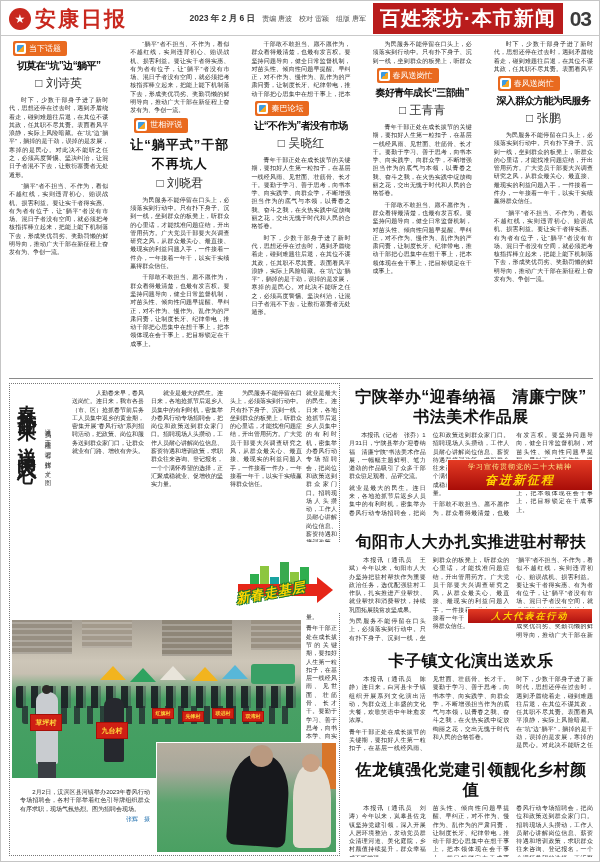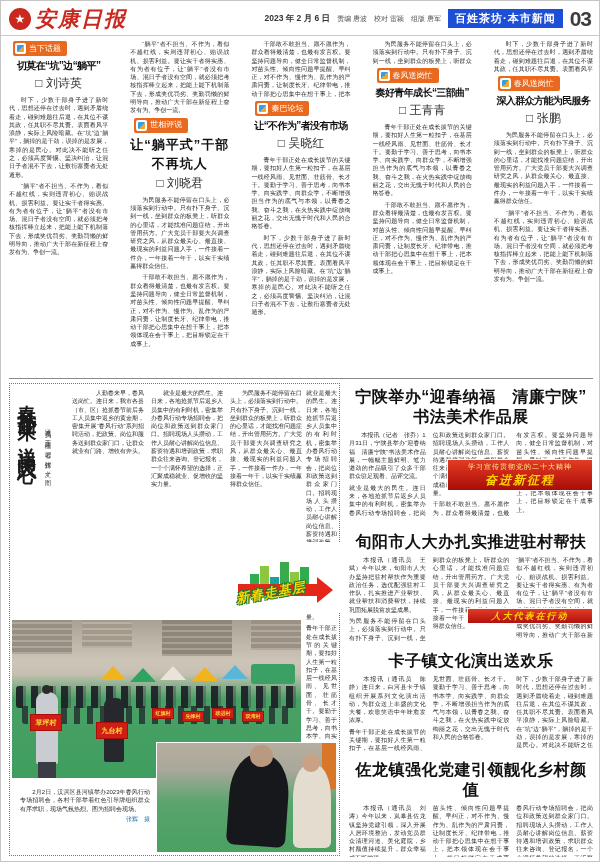--- a/index.html
+++ b/index.html
@@ -7,25 +7,25 @@
   .page{position:relative;width:600px;height:862px;margin:0 auto;background:#ffffff;
         border:1px solid #c5c5c5;overflow:hidden;
         font-family:"Liberation Sans","DejaVu Sans",sans-serif;color:#222;}
 
   
   .hdr{position:absolute;top:3px;left:8px;right:8px;height:29px;display:flex;align-items:center;}
   .emblem{width:22px;height:22px;border-radius:50%;background:#c8281e;display:inline-flex;
           align-items:center;justify-content:center;color:#fff;font-size:12px;flex:0 0 auto;}
   .emblem::after{content:"★";}
   .logo-text{font-family:"DejaVu Serif","Liberation Serif",serif;font-weight:bold;
-             font-size:21px;color:#c8281e;letter-spacing:2px;margin-left:4px;font-style:italic;}
+             font-size:21px;color:#c8281e;letter-spacing:2px;margin-left:4px;}
   .hdr-right{margin-left:auto;display:flex;align-items:center;gap:7px;}
   .hdr-date{font-size:8.5px;color:#333;font-weight:bold;}
   .hdr-staff{font-size:7px;color:#555;}
-  .section-tag{background:#1d4ed8;color:#fff;font-weight:bold;font-size:11px;
+  .section-tag{background:#b91c1c;color:#fff;font-weight:bold;font-size:20px;
                padding:2px 7px;letter-spacing:1px;}
   .pageno{font-size:21px;font-weight:bold;color:#3c3c3c;letter-spacing:-1px;}
   .hdr-rule{position:absolute;top:34px;left:0;right:0;border-top:1px solid #c9c9c9;}
 
   
   .opinions{position:absolute;top:39px;left:8px;width:584px;height:336px;display:flex;gap:22px;overflow:hidden;}
   .opcol{flex:1 1 0;min-width:0;}
   .badge{display:flex;width:fit-content;align-items:center;background:#e96a1f;color:#fff;
          font-size:8px;line-height:1;padding:2px 6px 2px 2px;border-radius:2px;margin:1px 0 3px 4px;}
   .bicon{width:11px;height:11px;background:#fff;border-radius:2px;margin-right:3px;position:relative;flex:0 0 auto;}

